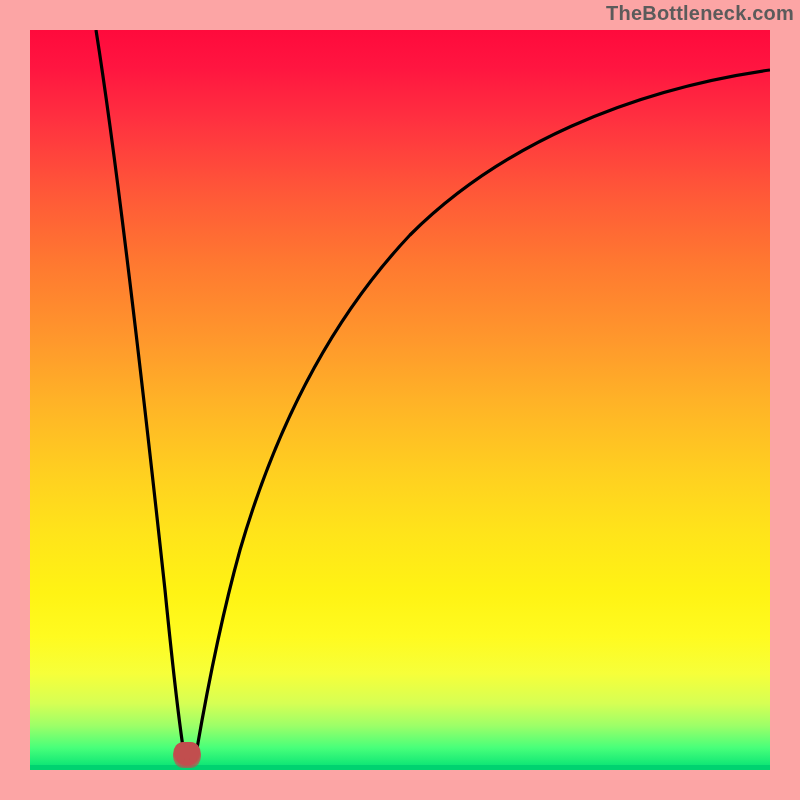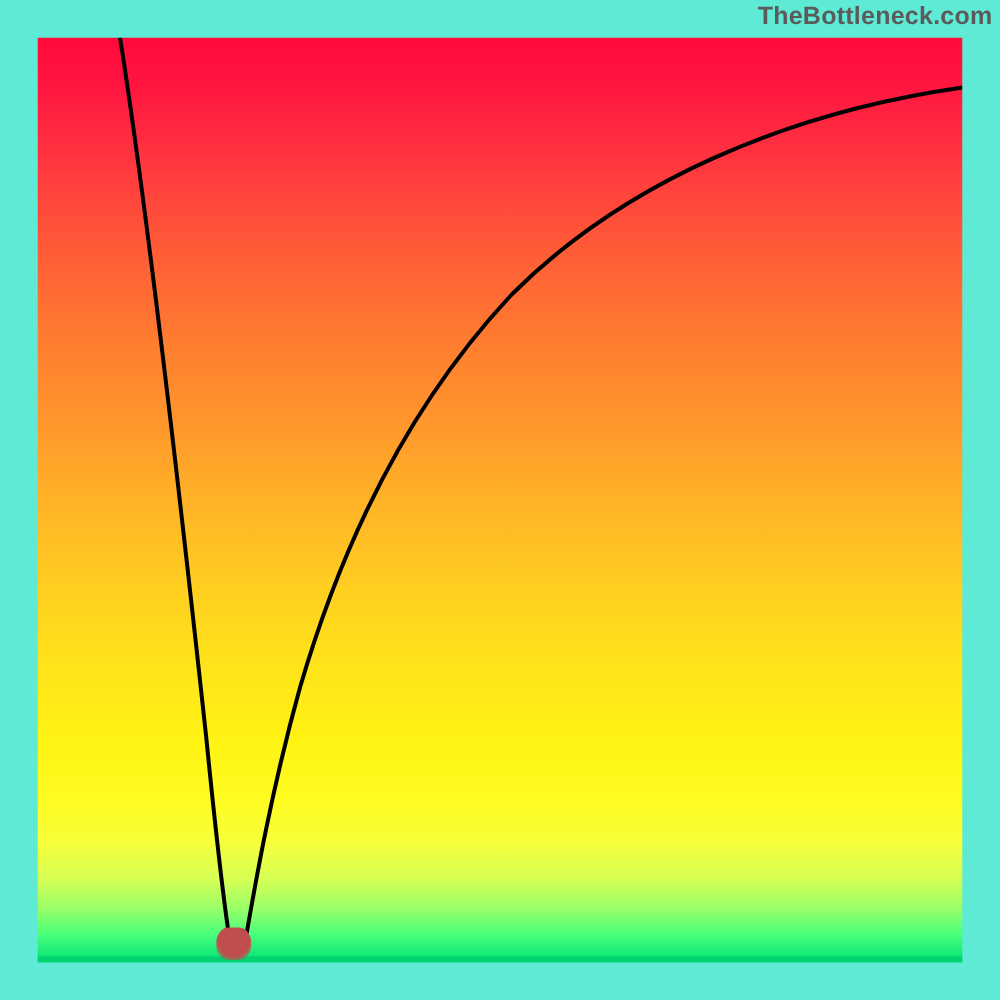--- a/index.html
+++ b/index.html
@@ -1,16 +1,16 @@
 <!DOCTYPE html>
 <html><head>
 <meta charset="utf-8">
 <style>
   html,body{margin:0;padding:0;width:800px;height:800px;overflow:hidden;background:#000;font-family:Arial,Helvetica,sans-serif}
-  .frame{position:absolute;inset:0;background:#5eead4}
+  .frame{position:absolute;inset:0;background:#fca5a5}
   .plot{position:absolute;left:30px;top:30px;width:740px;height:740px;overflow:hidden}
   .grad{position:absolute;inset:0;
     background:linear-gradient(to bottom,
       #ff0a3c 0%,
       #ff1540 5%,
       #ff3040 12%,
       #ff5838 22%,
       #ff7a30 32%,
       #ff982c 42%,
       #ffb227 50%,

